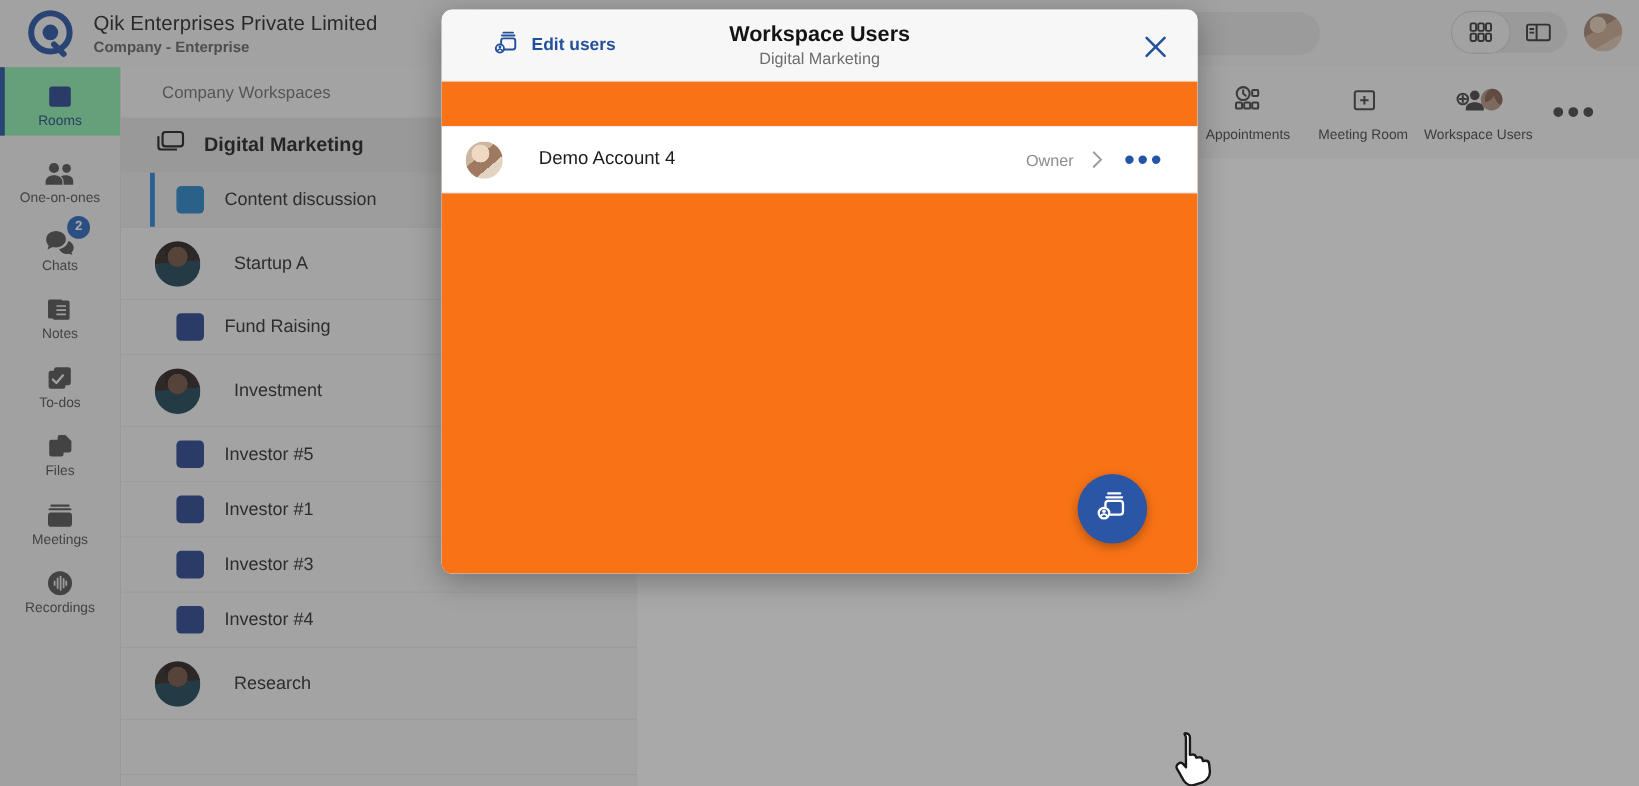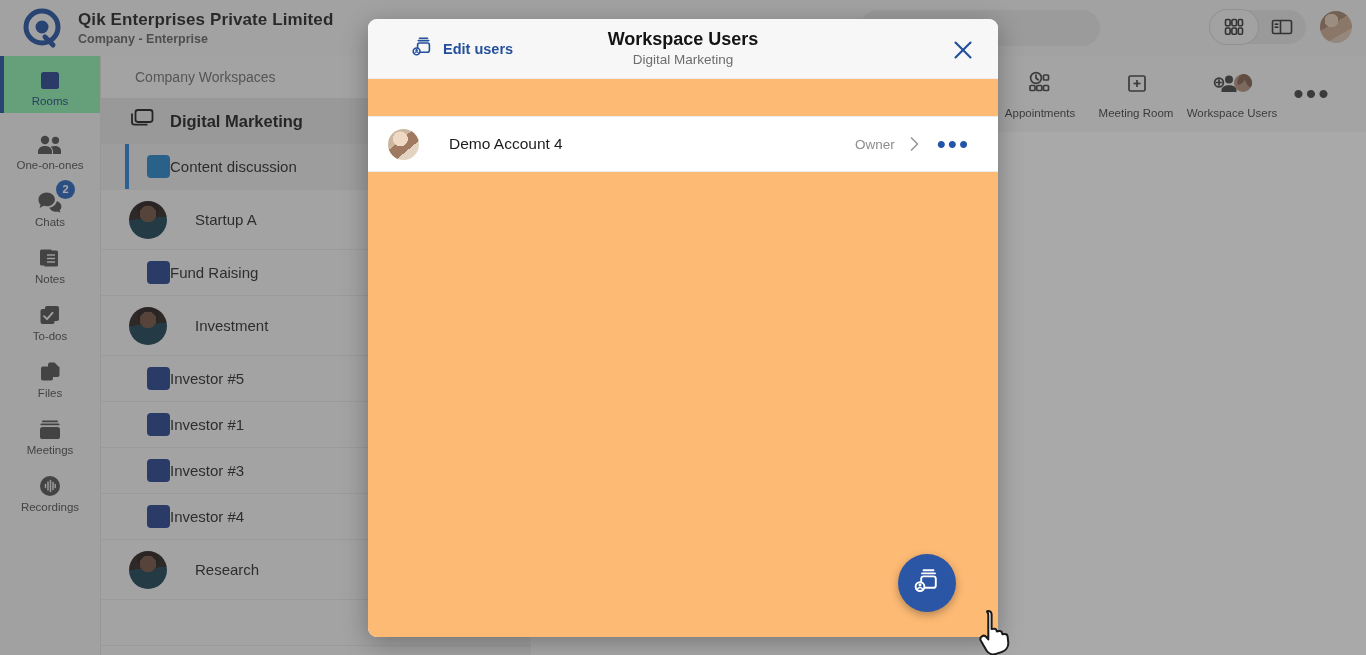--- a/index.html
+++ b/index.html
@@ -16,21 +16,21 @@
 
   
   .topbar {
     position:absolute; left:0; top:0; width:1366px; height:56px;
     background:#f3f3f3; display:flex; align-items:center;
   }
   .brand { display:flex; align-items:center; padding-left:20px; width:380px; }
   .logo-mark { width:44px; height:44px; flex:0 0 44px; position:relative; }
   .logo-mark svg { display:block; }
   .brand-text { margin-left:14px; }
-  .brand-title { font-size:17px; font-weight:700; color:#1b1b1b; line-height:20px; letter-spacing:.1px; }
+  .brand-title { font-size:17px; font-weight:400; color:#1b1b1b; line-height:20px; letter-spacing:.1px; }
   .brand-sub { font-size:12.5px; color:#5d5d5d; line-height:16px; margin-top:1px;font-weight:bold; }
   .brand-caret { margin-left:auto; color:#8a8a8a; font-size:10px; padding-right:4px; }
 
   .searchbox {
     position:absolute; left:860px; top:10px; width:240px; height:36px;
     background:#e6e6e6; border-radius:18px; display:flex; align-items:center;
     padding:0 18px; color:#6b6b6b; font-size:14px;
   }
   .topright { position:absolute; right:14px; top:10px; display:flex; align-items:center; gap:0px; }
   .seg { display:flex; align-items:center; background:#e4e4e4; border-radius:18px; height:34px; }
@@ -67,21 +67,21 @@
   .rail-spacer { height:7px; }
 
   
   .wscol { position:absolute; left:101px; top:56px; width:430px; height:599px; background:#f5f5f5; }
   .wscol-head { height:42px; display:flex; align-items:center; padding-left:34px; font-size:14px; color:#6a6a6a; }
   .ws-group {
     height:46px; display:flex; align-items:center; gap:14px; padding-left:28px;
     background:#e3e3e3; font-size:16.5px; font-weight:700; color:#141414;
   }
   .ws-row {
-    height:46px; display:flex; align-items:center; padding-left:46px;
+    height:46px; display:flex; align-items:center; gap:17px; padding-left:46px;
     border-bottom:1px solid #e7e7e7; font-size:15px; color:#222; position:relative;
     background:#f5f5f5;
   }
   .ws-row.active { background:#e9e9e9; }
   .ws-row.active::before { content:""; position:absolute; left:24px; top:0; bottom:0; width:4px; background:#1f7fd4; }
   .ws-chip { width:23px; height:23px; border-radius:4px; background:#1b3c86; flex:0 0 23px; }
   .ws-chip.light { background:#1d7fc4; }
   .ws-person {
     height:60px; display:flex; align-items:center; gap:28px; padding-left:28px;
     border-bottom:1px solid #e7e7e7; font-size:15px; color:#222; background:#f5f5f5;
@@ -102,21 +102,21 @@
   .rp-tool .rt-lbl { font-size:11.5px; }
   .rp-more { width:64px; display:flex; align-items:center; justify-content:center; font-size:30px; color:#3b3b3b; letter-spacing:2px; line-height:10px; }
   .rp-body { position:absolute; left:0; right:0; top:76px; bottom:0; background:#fff; }
   .rp-card { position:absolute; left:0; top:0; width:420px; height:300px; background:#fff; }
 
   
   .overlay { position:absolute; inset:0; background:rgba(60,60,62,0.44); }
 
   
   .modal {
-    position:absolute; left:368px; top:19px; width:630px; height:618px;
+    position:absolute; left:368px; top:8px; width:630px; height:470px;
     background:#ffffff; border-radius:9px; overflow:hidden;
     box-shadow:0 6px 26px rgba(0,0,0,.30);
     display:flex; flex-direction:column;
   }
   .modal-head {
     height:60px; background:#f7f7f7; border-bottom:1px solid #ededed;
     display:flex; align-items:center; position:relative; flex:0 0 60px;
   }
   .edit-users {
     display:flex; align-items:center; gap:9px; padding-left:44px;
@@ -126,21 +126,21 @@
     position:absolute; left:0; right:0; top:0; bottom:0;
     display:flex; flex-direction:column; align-items:center; justify-content:center;
     pointer-events:none;
   }
   .modal-title { font-size:18px; font-weight:700; color:#141414; line-height:22px; }
   .modal-sub { font-size:13.5px; color:#6d6d6d; line-height:18px; margin-top:1px; }
   .modal-close {
     position:absolute; right:22px; top:18px; width:26px; height:26px;
     display:flex; align-items:center; justify-content:center;
   }
-  .modal-body { flex:1; position:relative; background:#fdba74; }
+  .modal-body { flex:1; position:relative; background:#f97316; }
   .user-row {
     position:absolute; left:0; right:0; top:37px; height:56px;
     display:flex; align-items:center; padding:0 28px 0 20px;
     border-top:1px solid #ececec; border-bottom:1px solid #ececec; background:#fff;
   }
   .user-ava {
     width:31px; height:31px; border-radius:50%; flex:0 0 31px; overflow:hidden;
     background:
       radial-gradient(circle at 40% 32%, #efd9c4 0 26%, transparent 27%),
       linear-gradient(140deg,#cbb79f 0 38%, #a07961 38% 66%, #e3d3c2 66% 100%);

